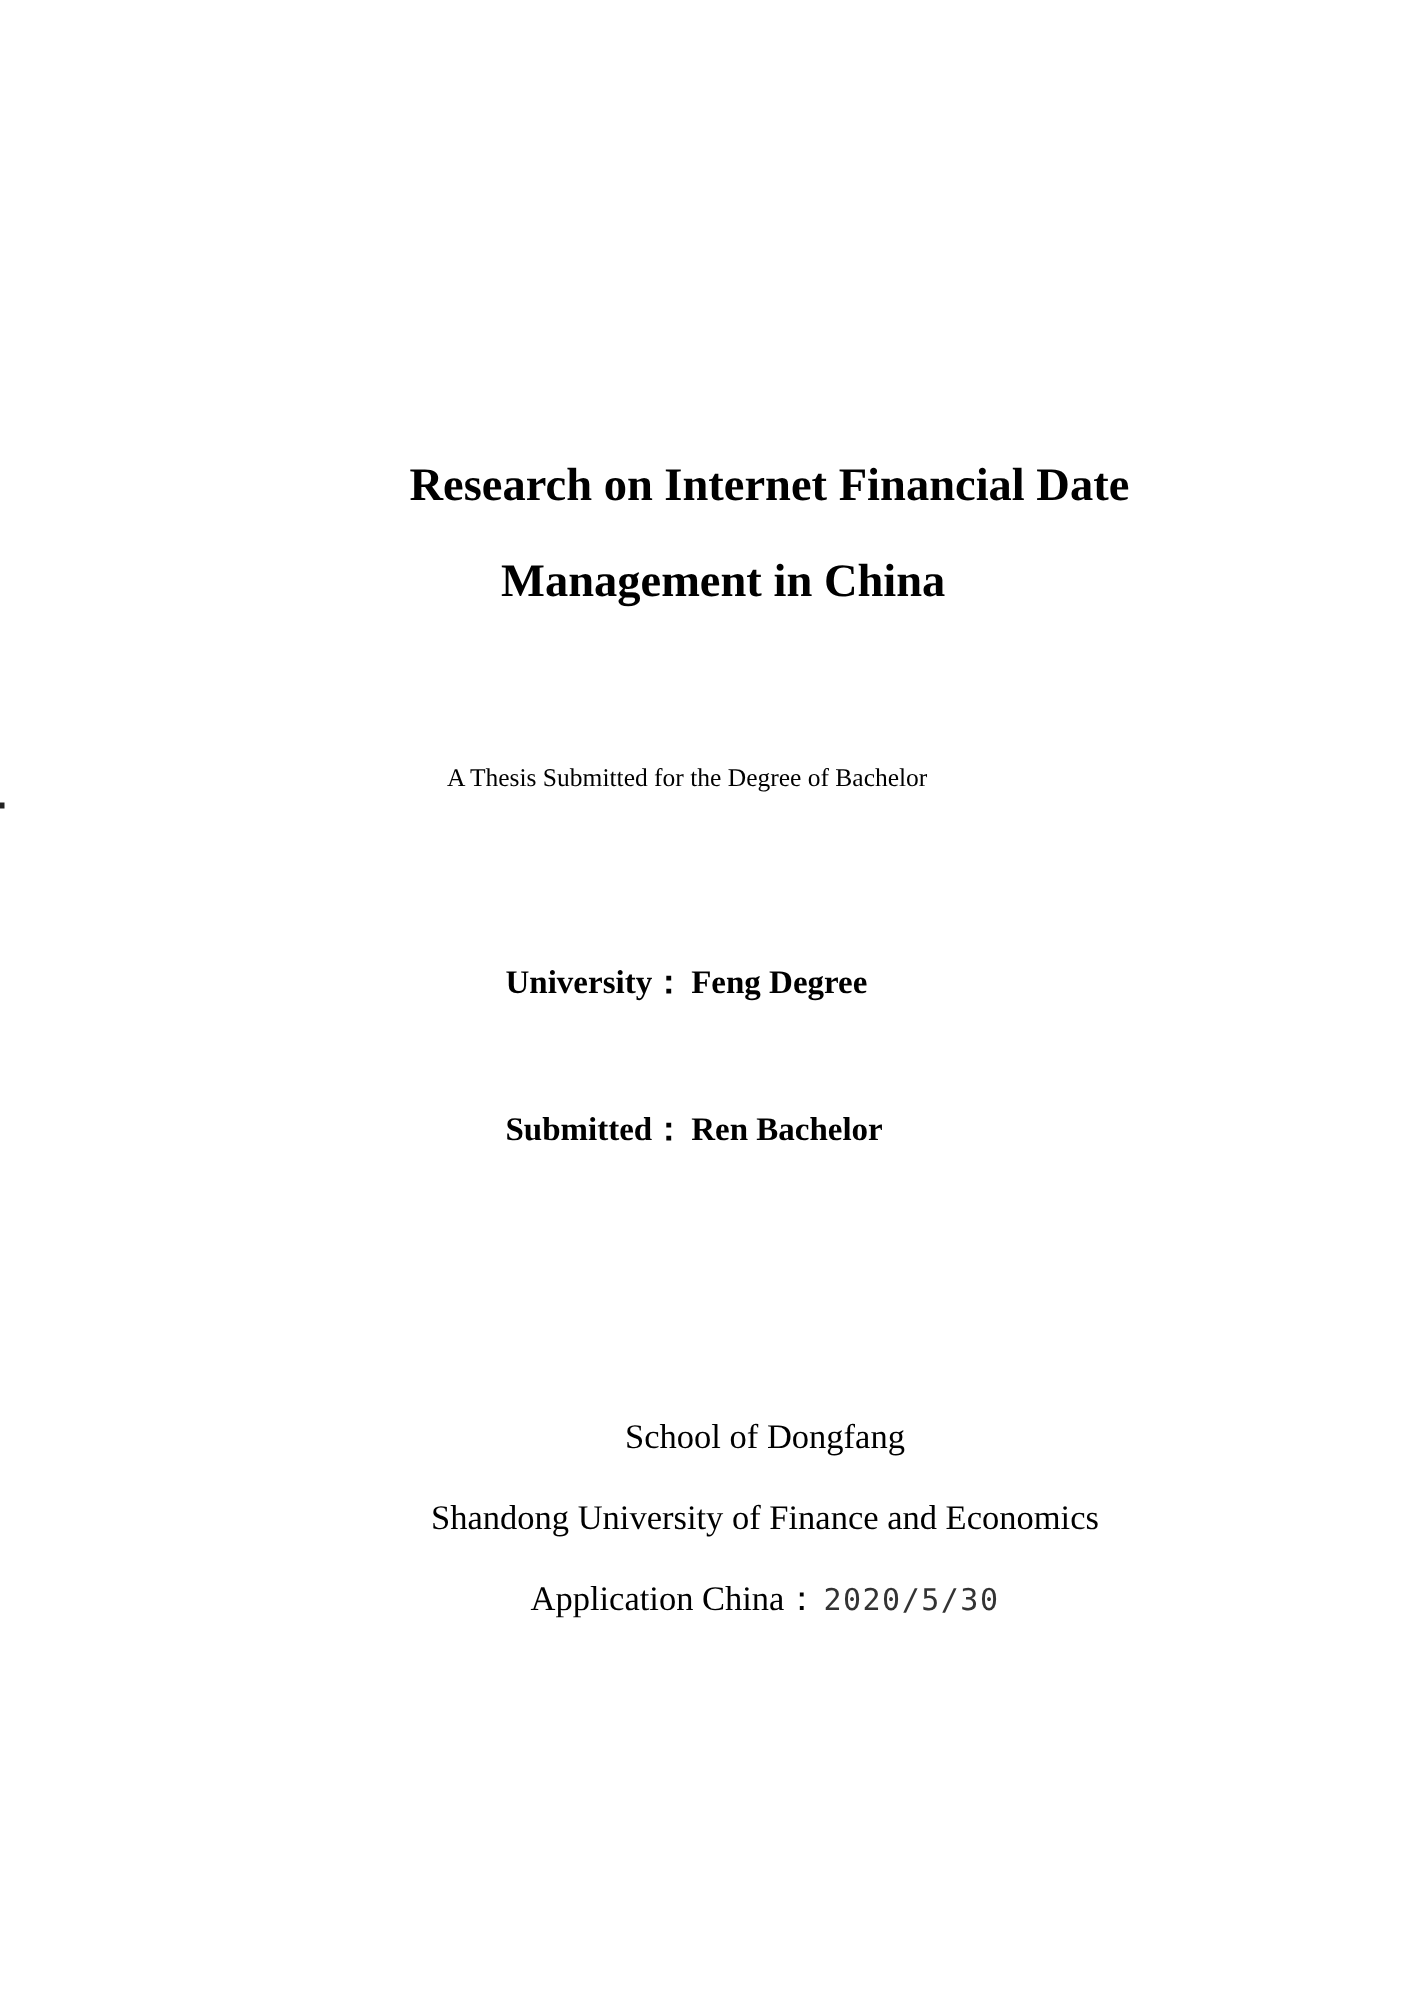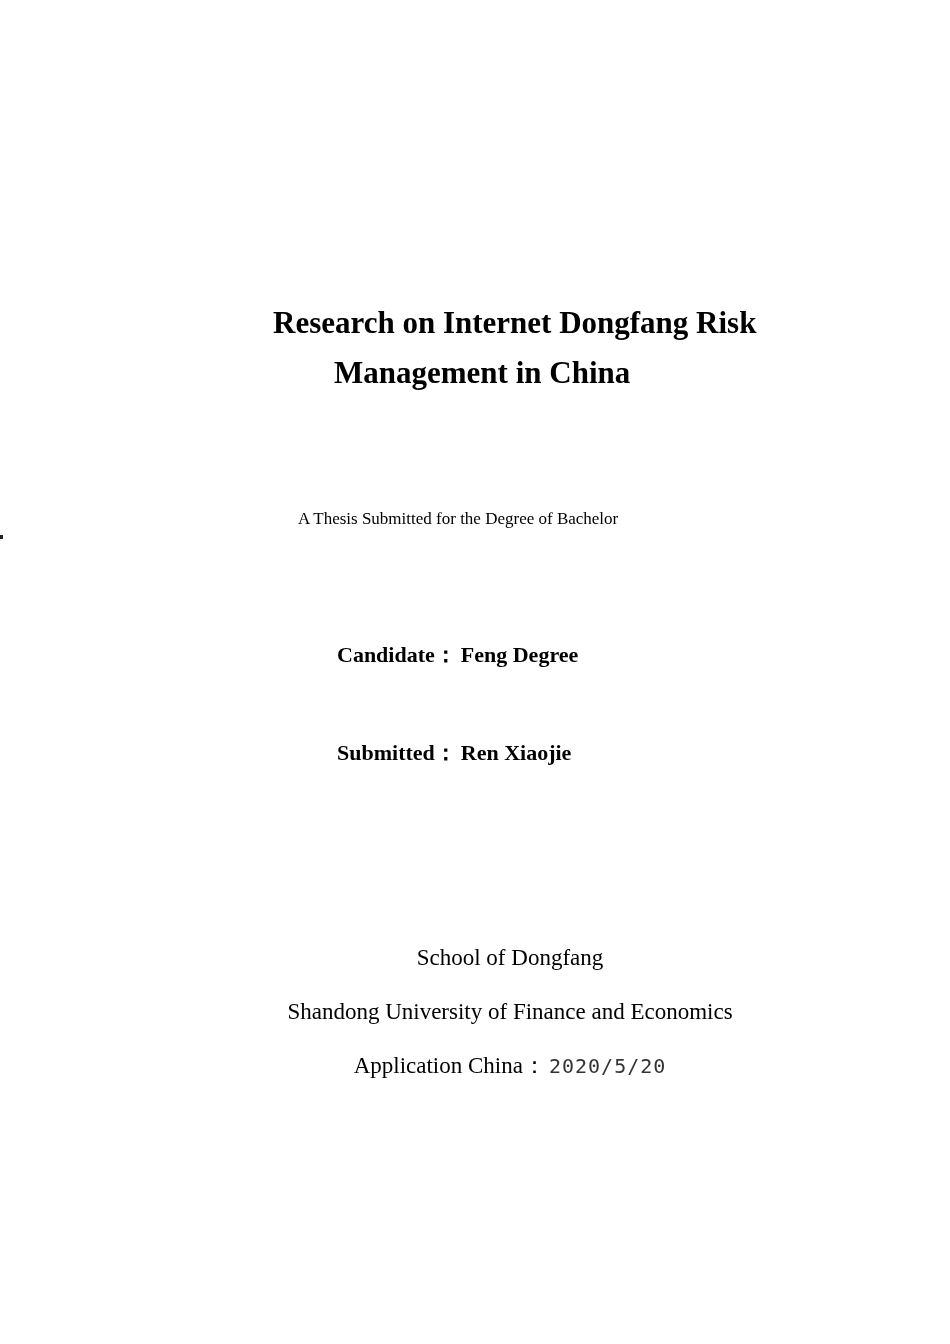--- a/index.html
+++ b/index.html
@@ -17,21 +17,21 @@
     }
     .abs { position: absolute; white-space: nowrap; }
 
     .title-line {
       font-family: "Liberation Serif", serif;
       font-weight: bold;
       font-size: 31px;
       line-height: 1;
     }
     #title1 { left: 273px; top: 307px; }
-    #title2 { left: 334px; top: 357px; }
+    #title2 { left: 334px; top: 371px; }
 
     .stray-mark {
       left: 0px; top: 535px;
       width: 3px; height: 4px;
       background: #222;
     }
 
     #subtitle {
       left: 298px; top: 510px;
       font-size: 17px;
@@ -61,34 +61,34 @@
       font-size: 20px;
       color: #333333;
       letter-spacing: 1px;
     }
   </style>
 </head>
 <body>
 
 <div>
 
-  <div id="title1" class="abs title-line">Research on Internet Dongfang Risk</div>
+  <div id="title1" class="abs title-line">Research on Internet Financial Date</div>
   <div id="title2" class="abs title-line">Management in China</div>
 
   <div class="abs stray-mark"></div>
 
   <div id="subtitle" class="abs">A Thesis Submitted for the Degree of Bachelor</div>
 
   <div id="candidate-line" class="abs meta-line">
-    <span>Candidate</span><span class="fw-colon">：</span><span>Feng Degree</span>
+    <span>University</span><span class="fw-colon">：</span><span>Feng Degree</span>
   </div>
 
   <div id="supervisor-line" class="abs meta-line">
-    <span>Submitted</span><span class="fw-colon">：</span><span>Ren Xiaojie</span>
+    <span>Submitted</span><span class="fw-colon">：</span><span>Ren Bachelor</span>
   </div>
 
   <div id="school-line" class="abs center-line">School of Dongfang</div>
   <div id="univ-line" class="abs center-line">Shandong University of Finance and Economics</div>
   <div id="date-line" class="abs center-line">
-    <span>Application China</span><span class="fw-colon">：</span><span class="date-value">2020/5/20</span>
+    <span>Application China</span><span class="fw-colon">：</span><span class="date-value">2020/5/30</span>
   </div>
 
 </div>
 
 </body></html>

